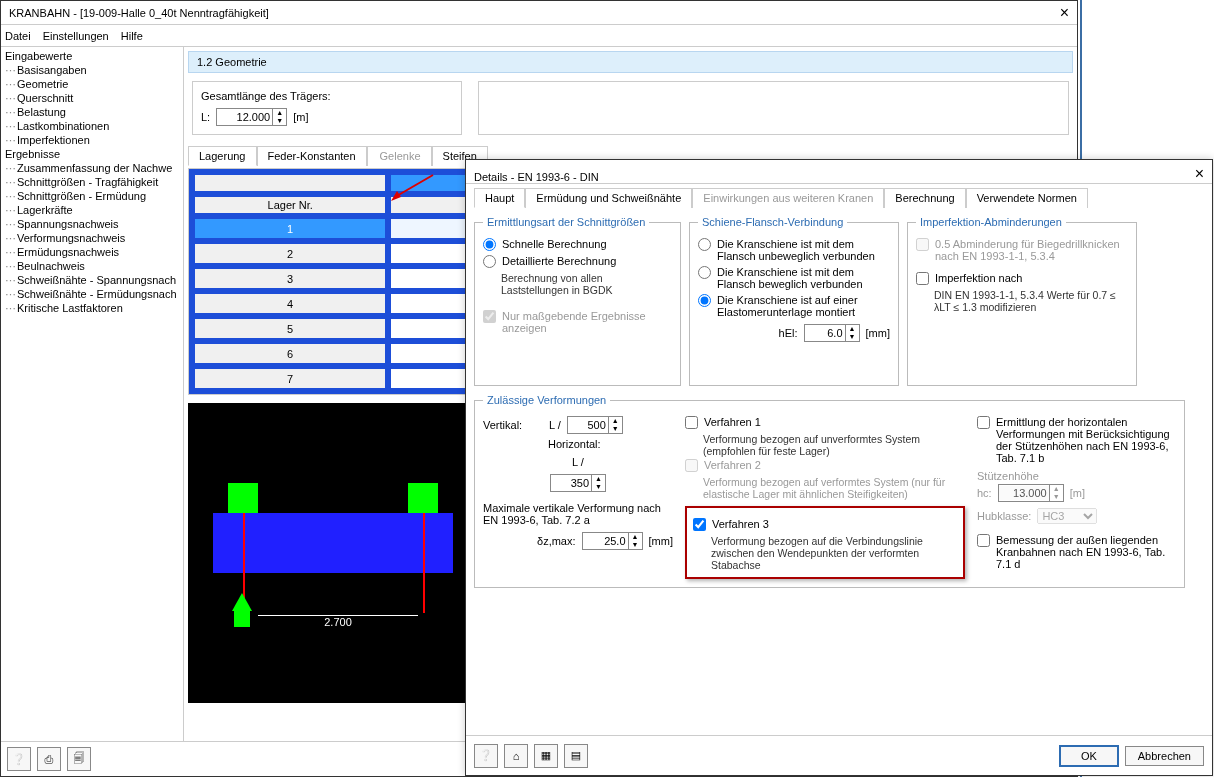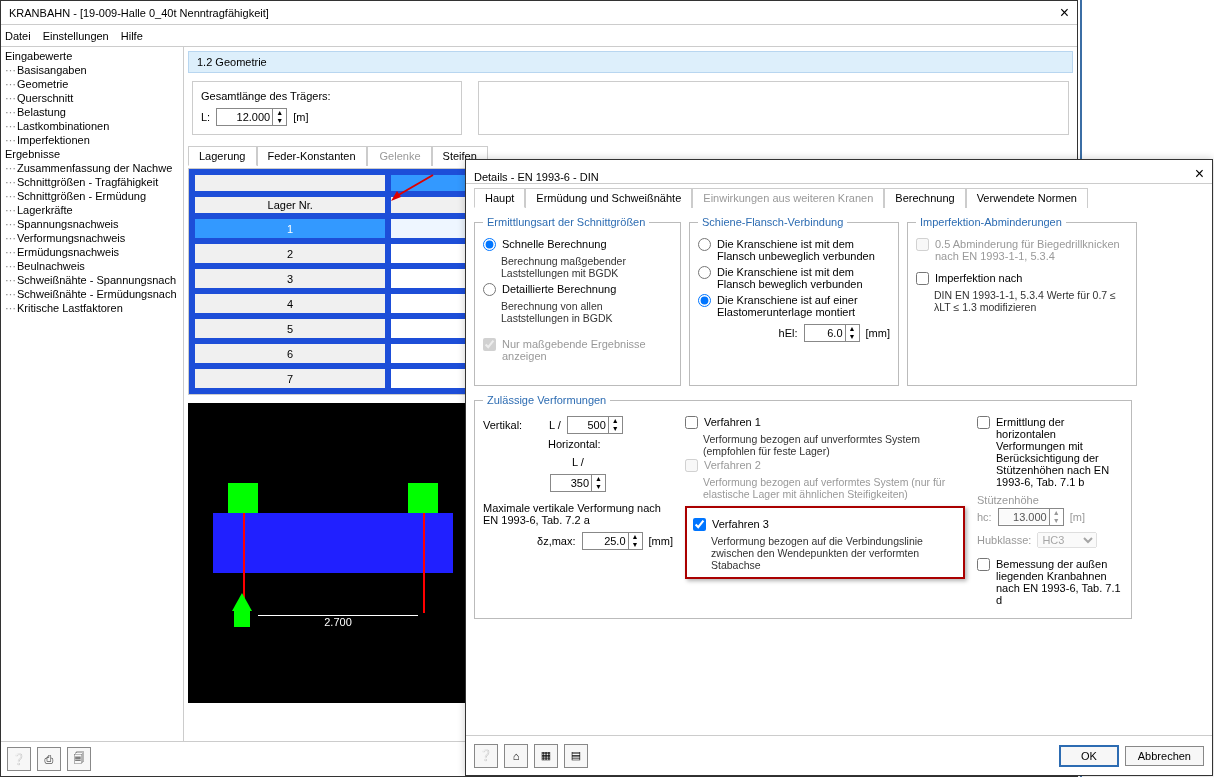--- a/index.html
+++ b/index.html
@@ -48,21 +48,21 @@
 .dlg-tabs { display:flex; padding:4px 8px 0 8px;}
 .dlg-tabs .tab { padding:3px 10px; border:1px solid #ccc; border-bottom:none;}
 .dlg-tabs .tab.active { border-bottom:1px solid #fff;}
 .dlg-tabs .tab.disabled { color:#999;}
 .dlg-body { padding:8px; display:flex; flex-wrap:wrap; gap:8px;}
 fieldset { border:1px solid #bbb; padding:6px 8px 8px 8px; margin:0;}
 fieldset legend { color:#2d6cb2; font-weight:500; padding:0 4px;}
 .fs1 { width:207px; height:170px;}
 .fs2 { width:210px; height:170px;}
 .fs3 { width:230px; height:170px;}
-.fs-def { width:658px;}
+.fs-def { width:711px;}
 .radio-line, .check-line { display:flex; align-items:flex-start; gap:6px; margin:4px 0;}
 .radio-line .lbl, .check-line .lbl { flex:1;}
 .sub { color:#333; font-size:10.5px; margin-left:18px;}
 .dim { color:#999;}
 .def-cols { display:flex; gap:12px;justify-content:flex-end;}
 .def-col { flex:1;}
 .v3-box { border:2px solid #a00; padding:6px; margin-top:6px; box-shadow:2px 2px 4px rgba(0,0,0,.3);}
 
 .dlg-footer { position:absolute; bottom:0; left:0; right:0; height:40px; border-top:1px solid #ccc; display:flex; align-items:center; padding:0 8px; gap:6px;}
 .dlg-footer .spacer { flex:1;}
@@ -243,21 +243,20 @@
     <div class="tab">Berechnung</div>
     <div class="tab">Verwendete Normen</div>
   </div>
   <div class="dlg-body">
     <fieldset class="fs1">
       <legend>Ermittlungsart der Schnittgrößen</legend>
       <div class="radio-line">
           <input type="radio" checked="" style="">
           <span class="lbl">Schnelle Berechnung</span>
         </div>
-      <div class="sub">Berechnung maßgebender Laststellungen mit BGDK</div>
       <div class="radio-line">
           <input type="radio" style="">
           <span class="lbl">Detaillierte Berechnung</span>
         </div>
       <div class="sub">Berechnung von allen Laststellungen in BGDK</div>
       <div class="check-line dim" style="margin-top:14px;">
           <input type="checkbox" checked="" disabled="" style="">
           <span class="lbl">Nur maßgebende Ergebnisse anzeigen</span>
         </div>
     </fieldset>

